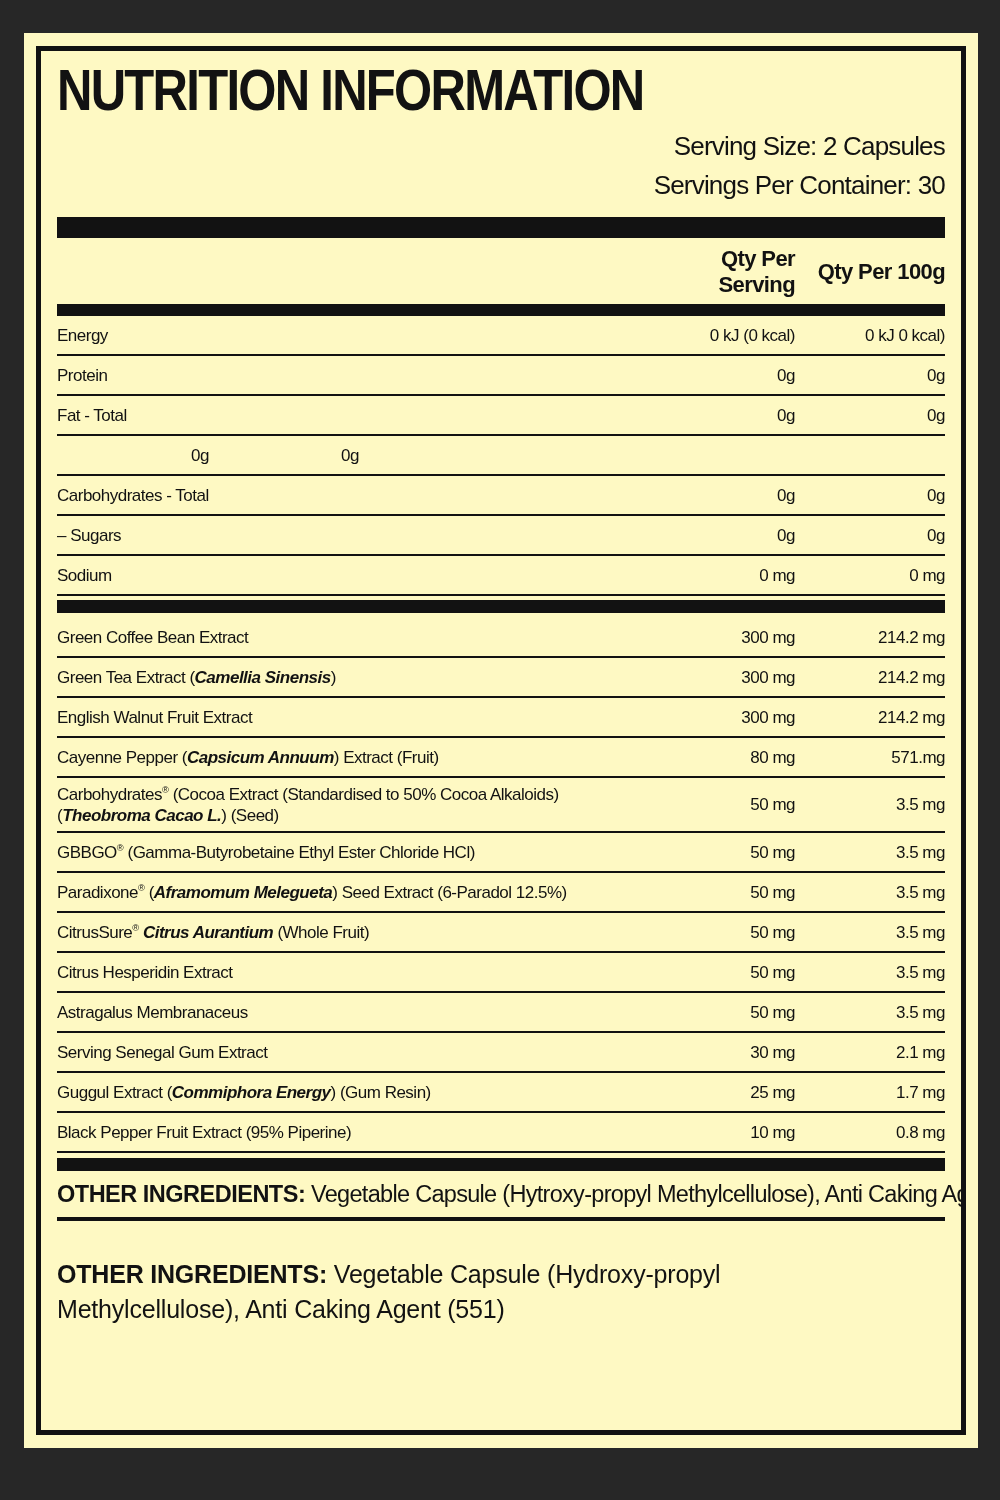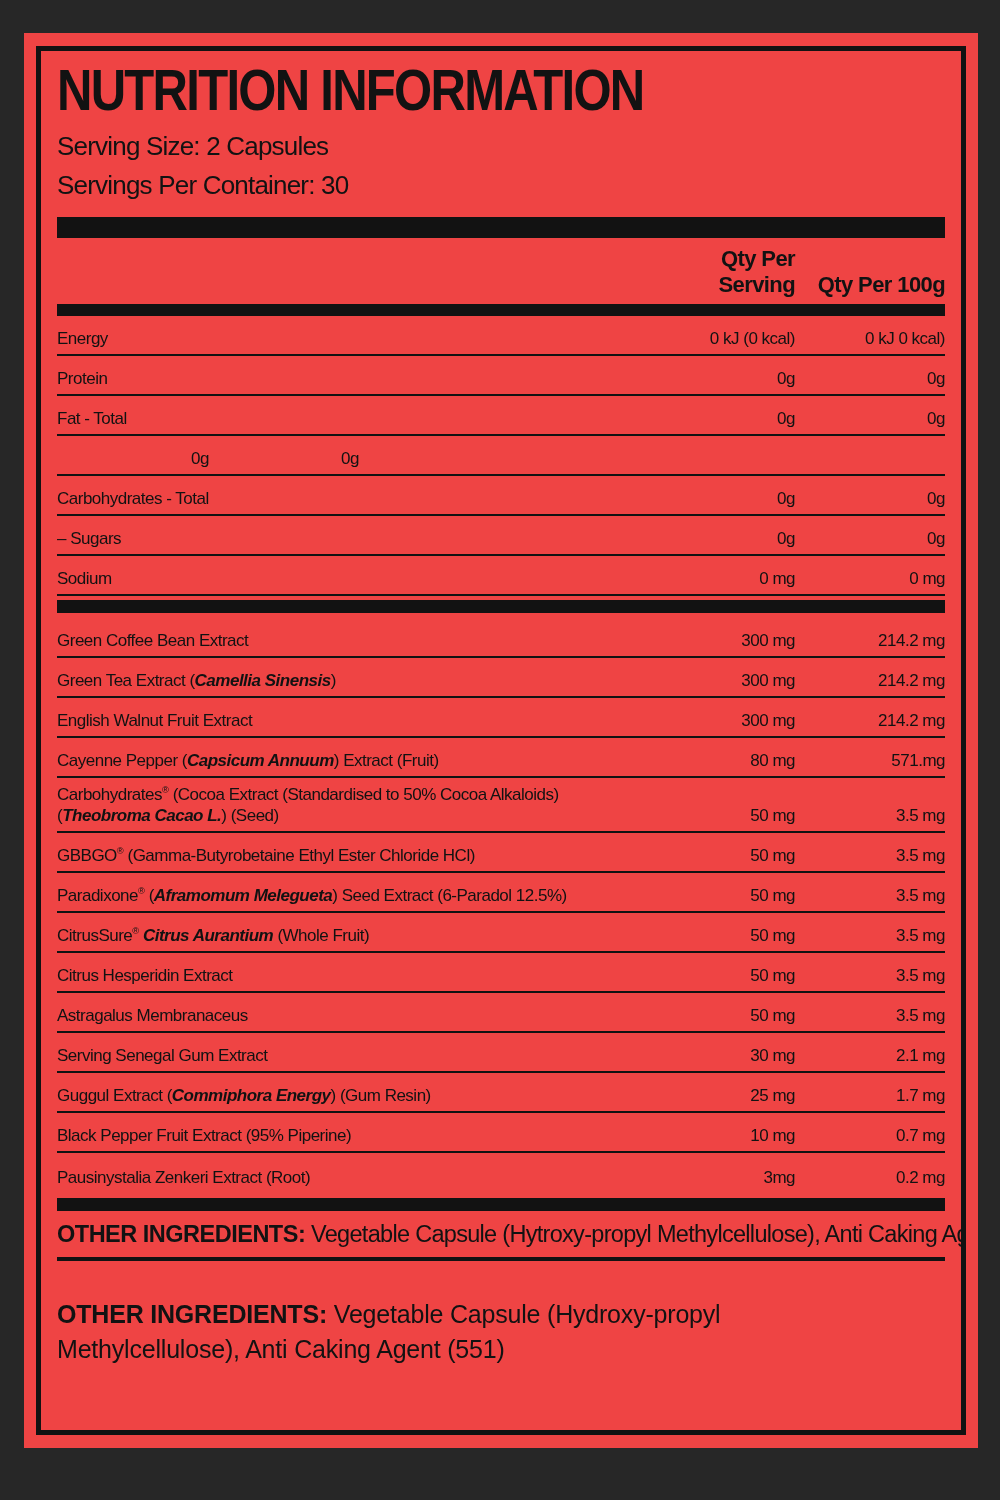--- a/index.html
+++ b/index.html
@@ -7,21 +7,21 @@
     width:1000px;height:1500px;
     background:#272727;
     font-family:"Liberation Sans",sans-serif;
     color:#121212;
     position:relative;
     overflow:hidden;
   }
   .panel{
     position:absolute;left:24px;top:33px;
     width:954px;height:1415px;
-    background:#ef4444;
+    background:#fef9c3;
     box-sizing:border-box;
     padding:13px 12px;
   }
   .panel-border{
     box-sizing:border-box;
     width:100%;height:100%;
     border:5px solid #121212;
     padding:8px 16px 10px 16px;
     overflow:hidden;
   }
@@ -33,29 +33,29 @@
     transform:scaleX(0.86);
     transform-origin:left center;
     white-space:nowrap;
     margin-top:2px;
   }
   .serving-line{
     font-size:26px;
     letter-spacing:-0.8px;
     line-height:1.5;
   }
-  .serving-block{margin-top:6px;}
+  .serving-block{margin-top:6px;text-align:right;}
   .bar{background:#121212;width:100%;}
   .bar-thick{height:21px;margin-top:12px;}
   .bar-med{height:12px;}
   .bar-after-sodium{height:13px;margin-top:4px;}
   .bar-footer{height:13px;margin-top:5px;}
   .row{
     display:flex;
-    align-items:flex-end;
+    align-items:center;
     box-sizing:border-box;
   }
   .hdr-row{
     padding:8px 0 6px 0;
     font-weight:700;
     font-size:22px;
     letter-spacing:-0.6px;
   }
   .c-name{flex:1;min-width:0;padding-right:8px;}
   .c-v1{width:152px;text-align:right;flex:none;}
@@ -226,28 +226,23 @@
 
   <div class="row t-row">
     <div class="c-name"><span>Guggul Extract (</span><span class="i">Commiphora Energy</span><span>) (Gum Resin)</span></div>
     <div class="c-v1">25 mg</div>
     <div class="c-v2">1.7 mg</div>
   </div>
 
   <div class="row t-row">
     <div class="c-name"><span>Black Pepper Fruit Extract (95% Piperine)</span></div>
     <div class="c-v1">10 mg</div>
-    <div class="c-v2">0.7 mg</div>
-  </div>
-
-  <div class="row t-row no-border">
-    <div class="c-name"><span>Pausinystalia Zenkeri Extract (Root)</span></div>
-    <div class="c-v1">3mg</div>
-    <div class="c-v2">0.2 mg</div>
-  </div>
+    <div class="c-v2">0.8 mg</div>
+  </div>
+
 </div>
 
     <div class="bar bar-footer"></div>
 
     <div class="oi-condensed">
       <b>OTHER INGREDIENTS:</b>
       <span>Vegetable Capsule (Hytroxy-propyl Methylcellulose), Anti Caking Agent (551)</span>
     </div>
 
     <div class="oi-paragraph">

